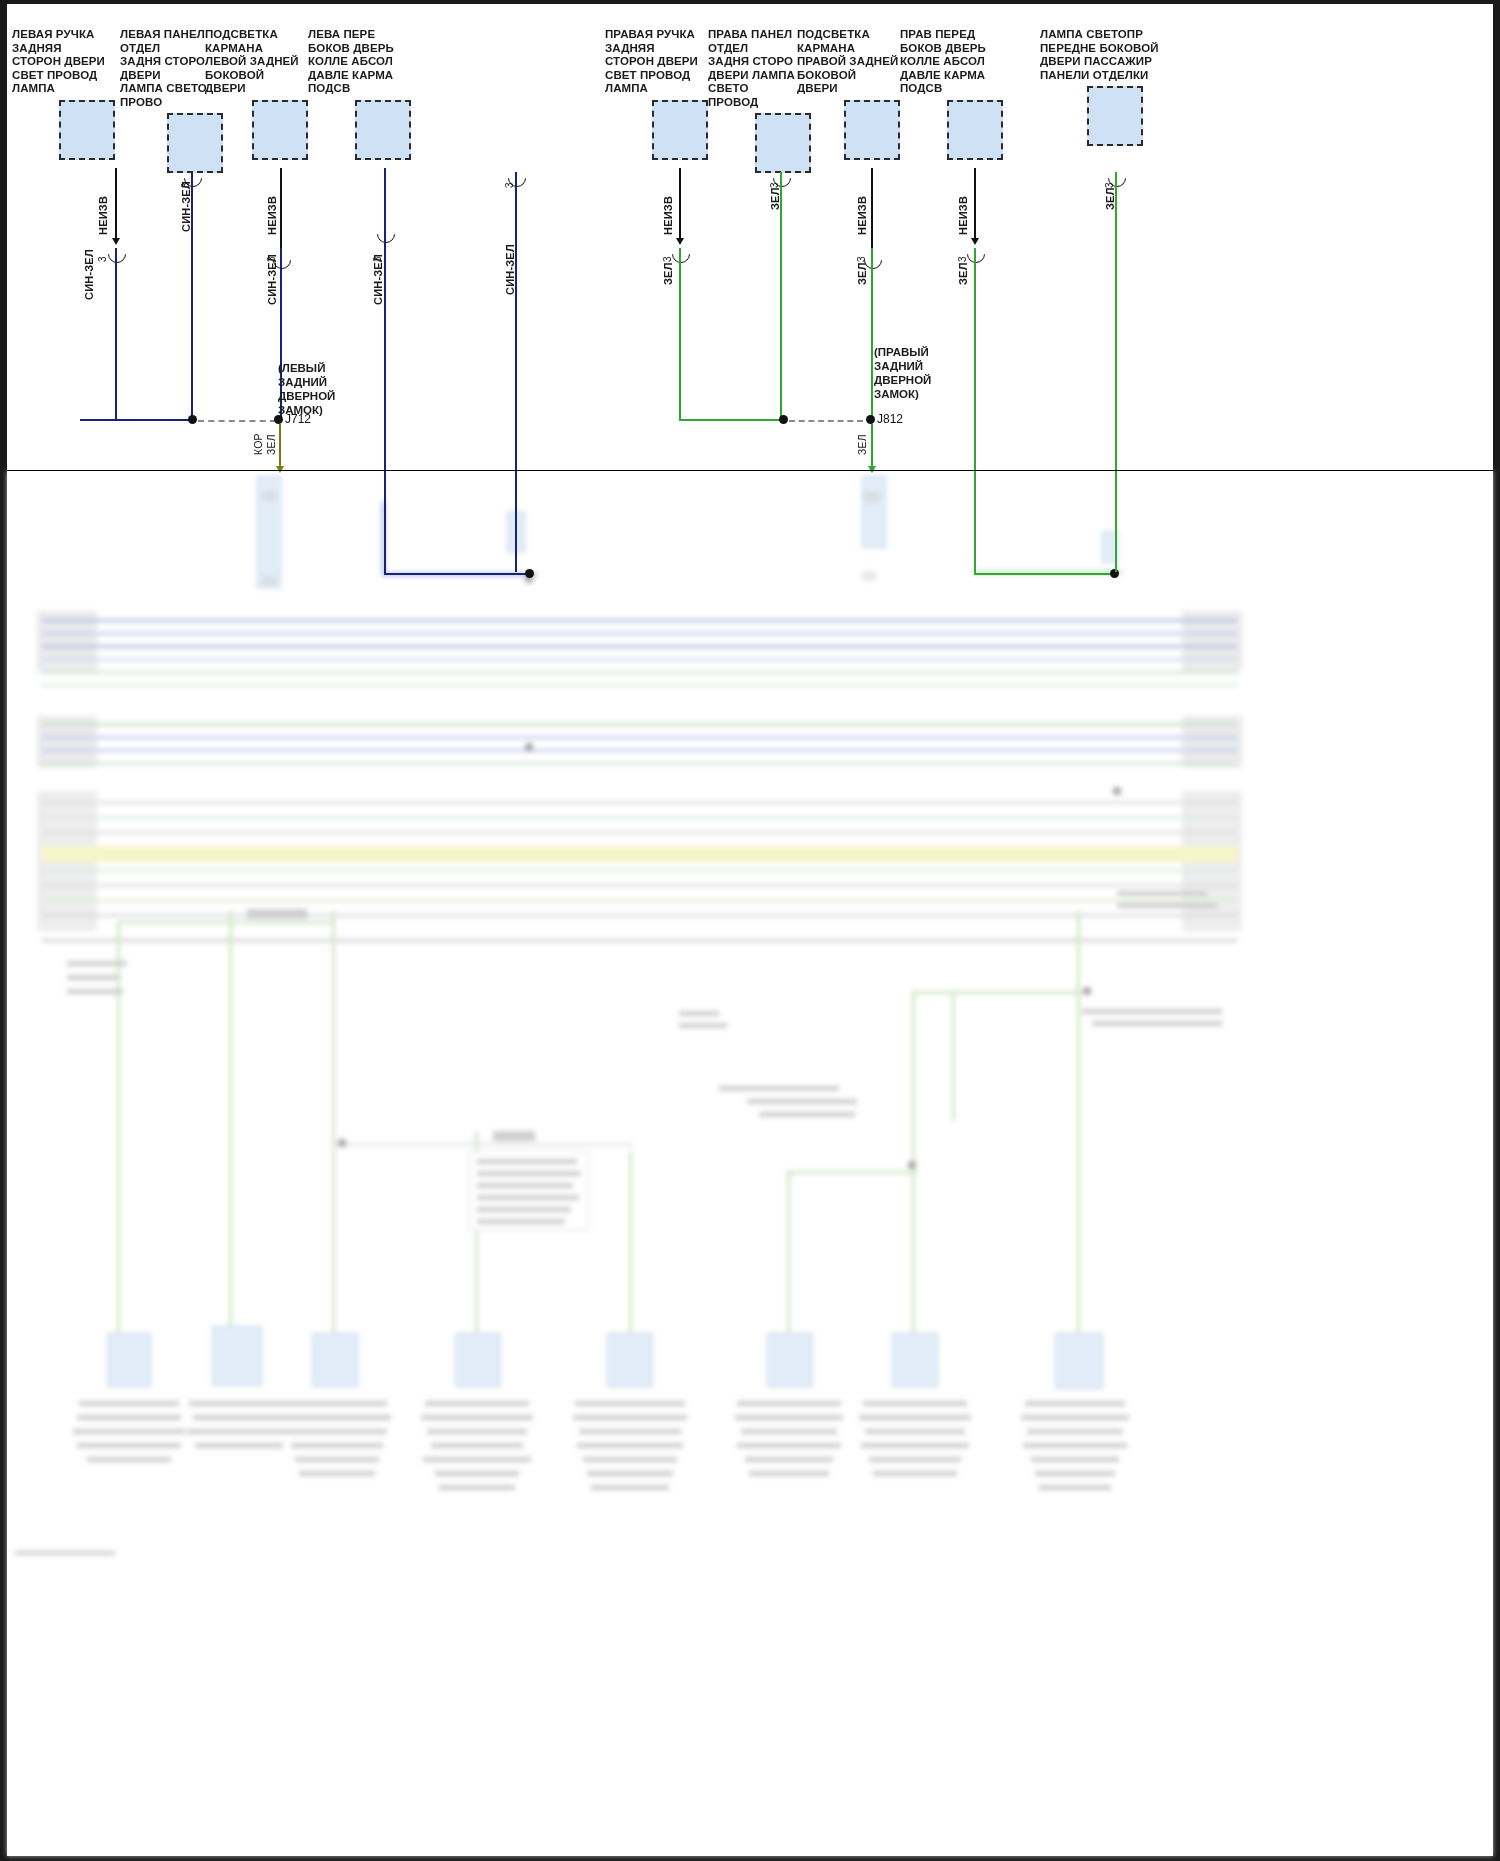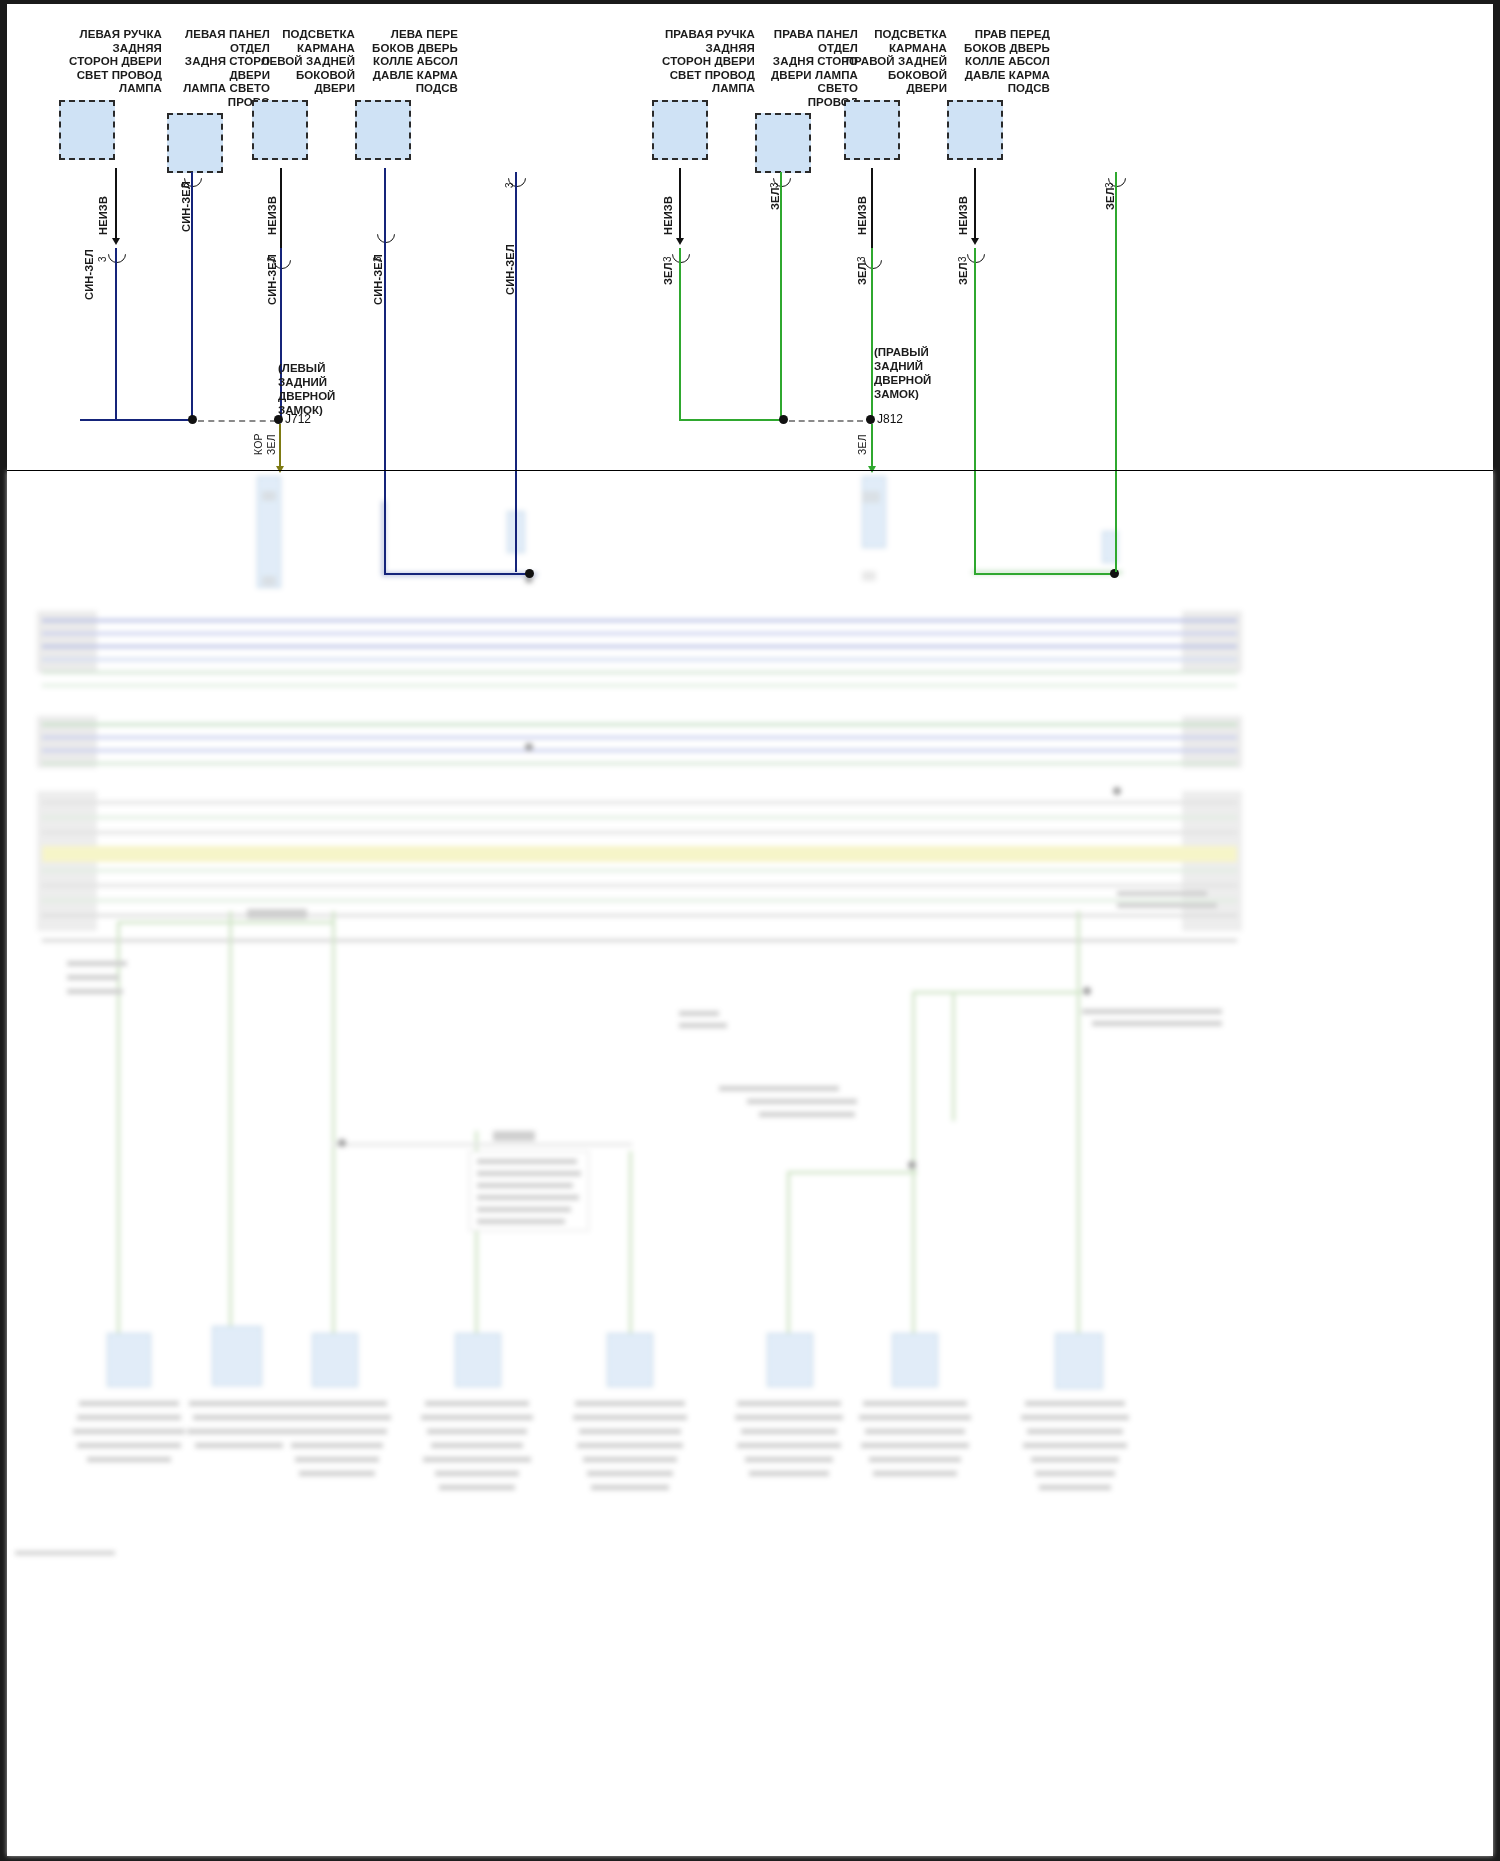--- a/index.html
+++ b/index.html
@@ -30,21 +30,21 @@
 
   
   #faded-band{
     position:absolute;left:7px;top:471px;width:1486px;height:1385px;
     background:#ffffff;
     filter:blur(2.4px);
     opacity:.62;
   }
 
   
-  .col{position:absolute;top:28px;width:150px;text-align:right;}
+  .col{position:absolute;top:28px;width:150px;text-align:left;}
   .col .caption{
     font-size:11.5px;line-height:13.5px;font-weight:bold;color:#1b1b1b;
     letter-spacing:.1px;text-transform:uppercase;white-space:pre-line;
   }
   .box{
     width:56px;height:60px;margin:4px auto 0;
     background:#cfe2f5;border:2px dashed #2a2a2a;box-sizing:border-box;
   }
 
   
@@ -393,20 +393,27 @@
   <div class="wire black" style="left:974px;top:168px;height:75px;"></div>
   <div class="arrow black" style="left:971px;top:238px;"></div>
   <div class="ysym down" style="left:967px;top:252px;"></div>
   <div class="wire green" style="left:974px;top:248px;height:325px;"></div>
   <div class="vlabel" style="left:957px;top:235px;">НЕИЗВ</div>
   <div class="vlabel" style="left:957px;top:285px;">ЗЕЛ</div>
   <div class="vlabel small" style="left:957px;top:262px;">3</div>
   <div class="hwire green" style="left:974px;top:573px;width:142px;"></div>
   <div class="dot" style="left:1110px;top:569px;"></div>
 
+  <div class="col" style="left:1040px;">
+    <div class="caption">ЛАМПА СВЕТОПР
+ПЕРЕДНЕ БОКОВОЙ
+ДВЕРИ ПАССАЖИР
+ПАНЕЛИ ОТДЕЛКИ</div>
+    <div class="box"></div>
+  </div>
   <div class="ysym down" style="left:1108px;top:176px;"></div>
   <div class="wire green" style="left:1115px;top:172px;height:400px;"></div>
   <div class="vlabel" style="left:1104px;top:210px;">ЗЕЛ</div>
   <div class="vlabel small" style="left:1104px;top:188px;">3</div>
 
   <div class="hwire blue" style="left:80px;top:419px;width:113px;"></div>
   <div class="wire blue" style="left:80px;top:419px;height:2px;"></div>
   <div class="dot" style="left:188px;top:415px;"></div>
   <div class="dashline" style="left:198px;top:420px;width:78px;"></div>
   <div class="dot" style="left:274px;top:415px;"></div>

